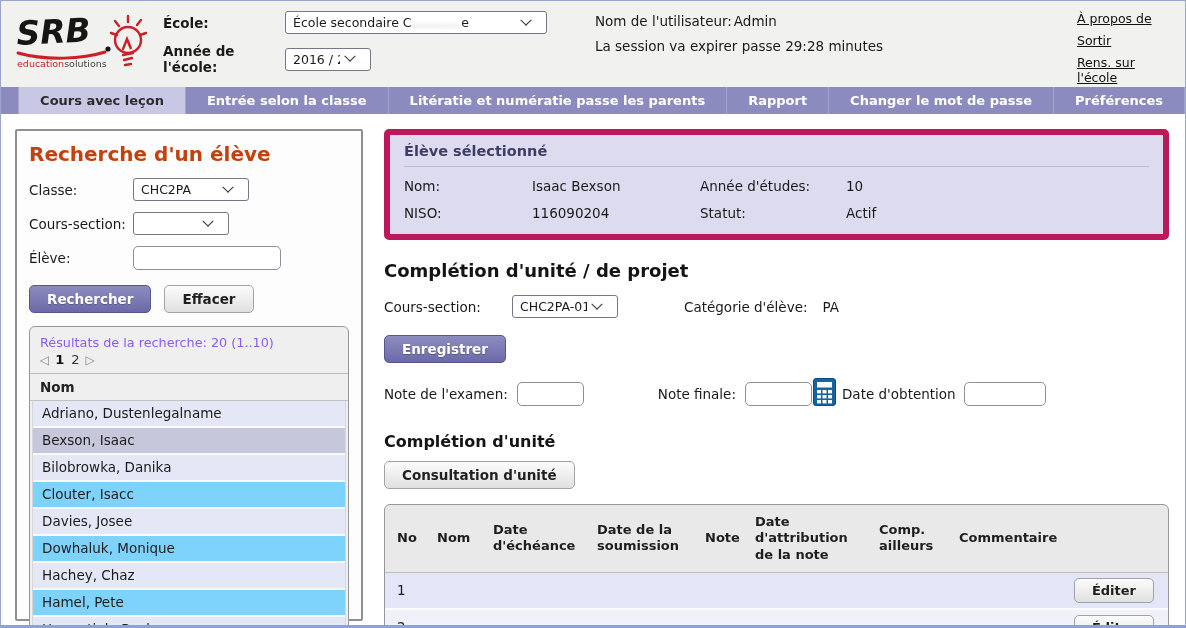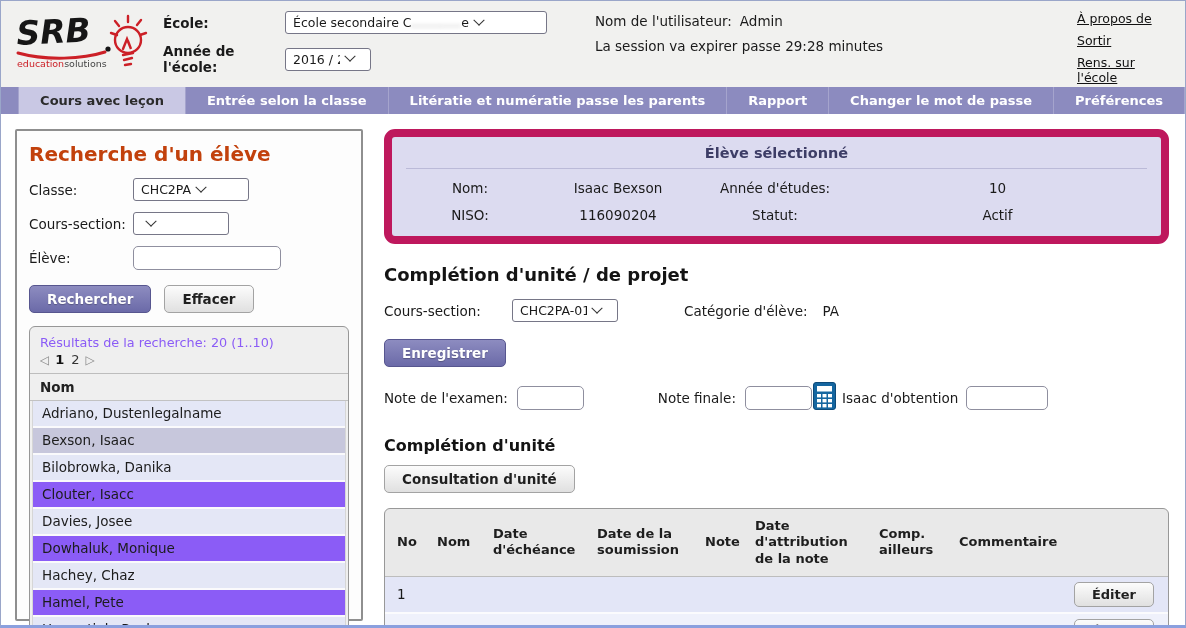--- a/index.html
+++ b/index.html
@@ -9,26 +9,26 @@
           border:1px solid #9aa6c9; border-bottom:3px solid #8ba0de; }
 
   
   .header { height:86px; background:#f1f1ef; display:flex; padding:8px 12px 6px 14px; }
   .logo { width:148px; flex:none; }
   .hdr-form { width:420px; flex:none; padding-top:2px; }
   .hdr-row { display:flex; align-items:center; margin-bottom:9px; }
   .hdr-label { font-weight:bold; font-size:13.5px; width:122px; flex:none; }
   .hdr-user { flex:1; padding:4px 0 0 12px; font-size:13.5px; }
   .hdr-user .line { margin-bottom:9px; }
-  .hdr-user .uval { margin-left:8px; }
+  .hdr-user .uval { margin-left:2px; }
   .hdr-links { width:96px; flex:none; padding-top:2px; }
   .hdr-links a { display:block; color:#111; text-decoration:underline; font-size:12.5px; margin-bottom:7px; cursor:pointer; }
 
   
-  .combo { display:inline-flex; align-items:center; justify-content:flex-start; background:#fff;
+  .combo { display:inline-flex; align-items:center; justify-content:space-between; background:#fff;
            border:1px solid #767687; border-radius:3px; height:23px; padding:0 16px 0 7px; cursor:default; }
   .combo .ctext { white-space:nowrap; overflow:hidden; font-size:12.5px; }
   .chev { width:8px; height:8px; border-right:1.6px solid #333; border-bottom:1.6px solid #333;
           transform:rotate(45deg) translate(-2px,-2px); flex:none; margin-left:6px; }
   .blurred { filter:blur(2px); opacity:.75; letter-spacing:1px; }
 
   
   .nav { height:27px; background:#8c8bbf; display:flex; align-items:stretch; }
   .nav-spacer { width:30px; border-right:1px solid #a5a4cd; }
   .tab { padding:0 21px; display:flex; align-items:center; color:#fff; font-size:13px; font-weight:bold;
@@ -56,26 +56,26 @@
   .results-info { padding:8px 10px 1px; font-size:12.8px; color:#8b5cf6; }
   .pager { padding:1px 10px 6px; font-size:13px; color:#777; display:flex; gap:6px; align-items:center; }
   .pager .pg { color:#333; cursor:pointer; }
   .pager .pg.current { font-weight:bold; color:#111; }
   .pager .arrow { cursor:pointer; font-size:12px; color:#888; }
   .list-header { background:#efefef; border-top:1px solid #bdbdbd; border-bottom:1px solid #c2c2c2;
                  font-weight:bold; font-size:13.5px; padding:5px 10px; color:#222; }
   .list { background:#fff; margin:0 2px 2px; border-radius:0 0 5px 5px; overflow:hidden; border:1px solid #d6d6d6; border-top:none; }
   .name-row { padding:4px 9px 5px; font-size:13.5px; color:#1c1c1c; border-bottom:2px solid #fafafc; cursor:pointer; }
   .name-row.odd { background:#e4e7f6; }
-  .name-row.even { background:#8b5cf6; }
+  .name-row.even { background:#7dd3fc; }
   .name-row.selected { background:#c7c7dc; }
 
   
   .main { flex:1; min-width:0; }
-  .sel-box { background:#dcdbf0; border:8px solid #be185d; border-radius:11px; padding:8px 14px 13px; margin-bottom:20px;text-align:center; }
+  .sel-box { background:#dcdbf0; border:6px solid #be185d; border-radius:5px; padding:8px 14px 13px; margin-bottom:20px; }
   .sel-title { font-size:14.5px; font-weight:bold; color:#3d3d66; padding-bottom:7px; border-bottom:1px solid #bbbad8; margin-bottom:11px; }
   .sel-grid { display:grid; grid-template-columns:128px 168px 146px 1fr; row-gap:11px; font-size:13.5px; align-items:center; }
 
   .h1 { font-size:18px; font-weight:bold; color:#141414; margin:2px 0 14px; }
   .h2 { font-size:16px; font-weight:bold; color:#141414; margin:24px 0 10px; }
 
   .cs-row { display:flex; align-items:center; }
   .cs-row .lbl { width:128px; flex:none; font-size:13.5px; }
   .cat-label { margin-left:66px; font-size:13.5px; }
   .cat-value { margin-left:15px; font-size:13.5px; }
@@ -265,21 +265,21 @@
                 <rect x="15" y="12" width="4" height="3.4"></rect>
               <rect x="4" y="17" width="4" height="3.4"></rect>
                 <rect x="9.5" y="17" width="4" height="3.4"></rect>
                 <rect x="15" y="17" width="4" height="3.4"></rect>
               <rect x="4" y="22" width="4" height="3.4"></rect>
                 <rect x="9.5" y="22" width="4" height="3.4"></rect>
                 <rect x="15" y="22" width="4" height="3.4"></rect>
             </g>
           </svg>
         </span>
-        <span class="nlbl">Isaac d'obtention</span>
+        <span class="nlbl">Date d'obtention</span>
         <input class="text-input in-date" type="text" style="">
       </div>
 
       <div class="h2">Complétion d'unité</div>
 
       <div class="consult-row">
         <button class="btn btn-light">Consultation d'unité</button>
       </div>
 
       <div class="utable">

